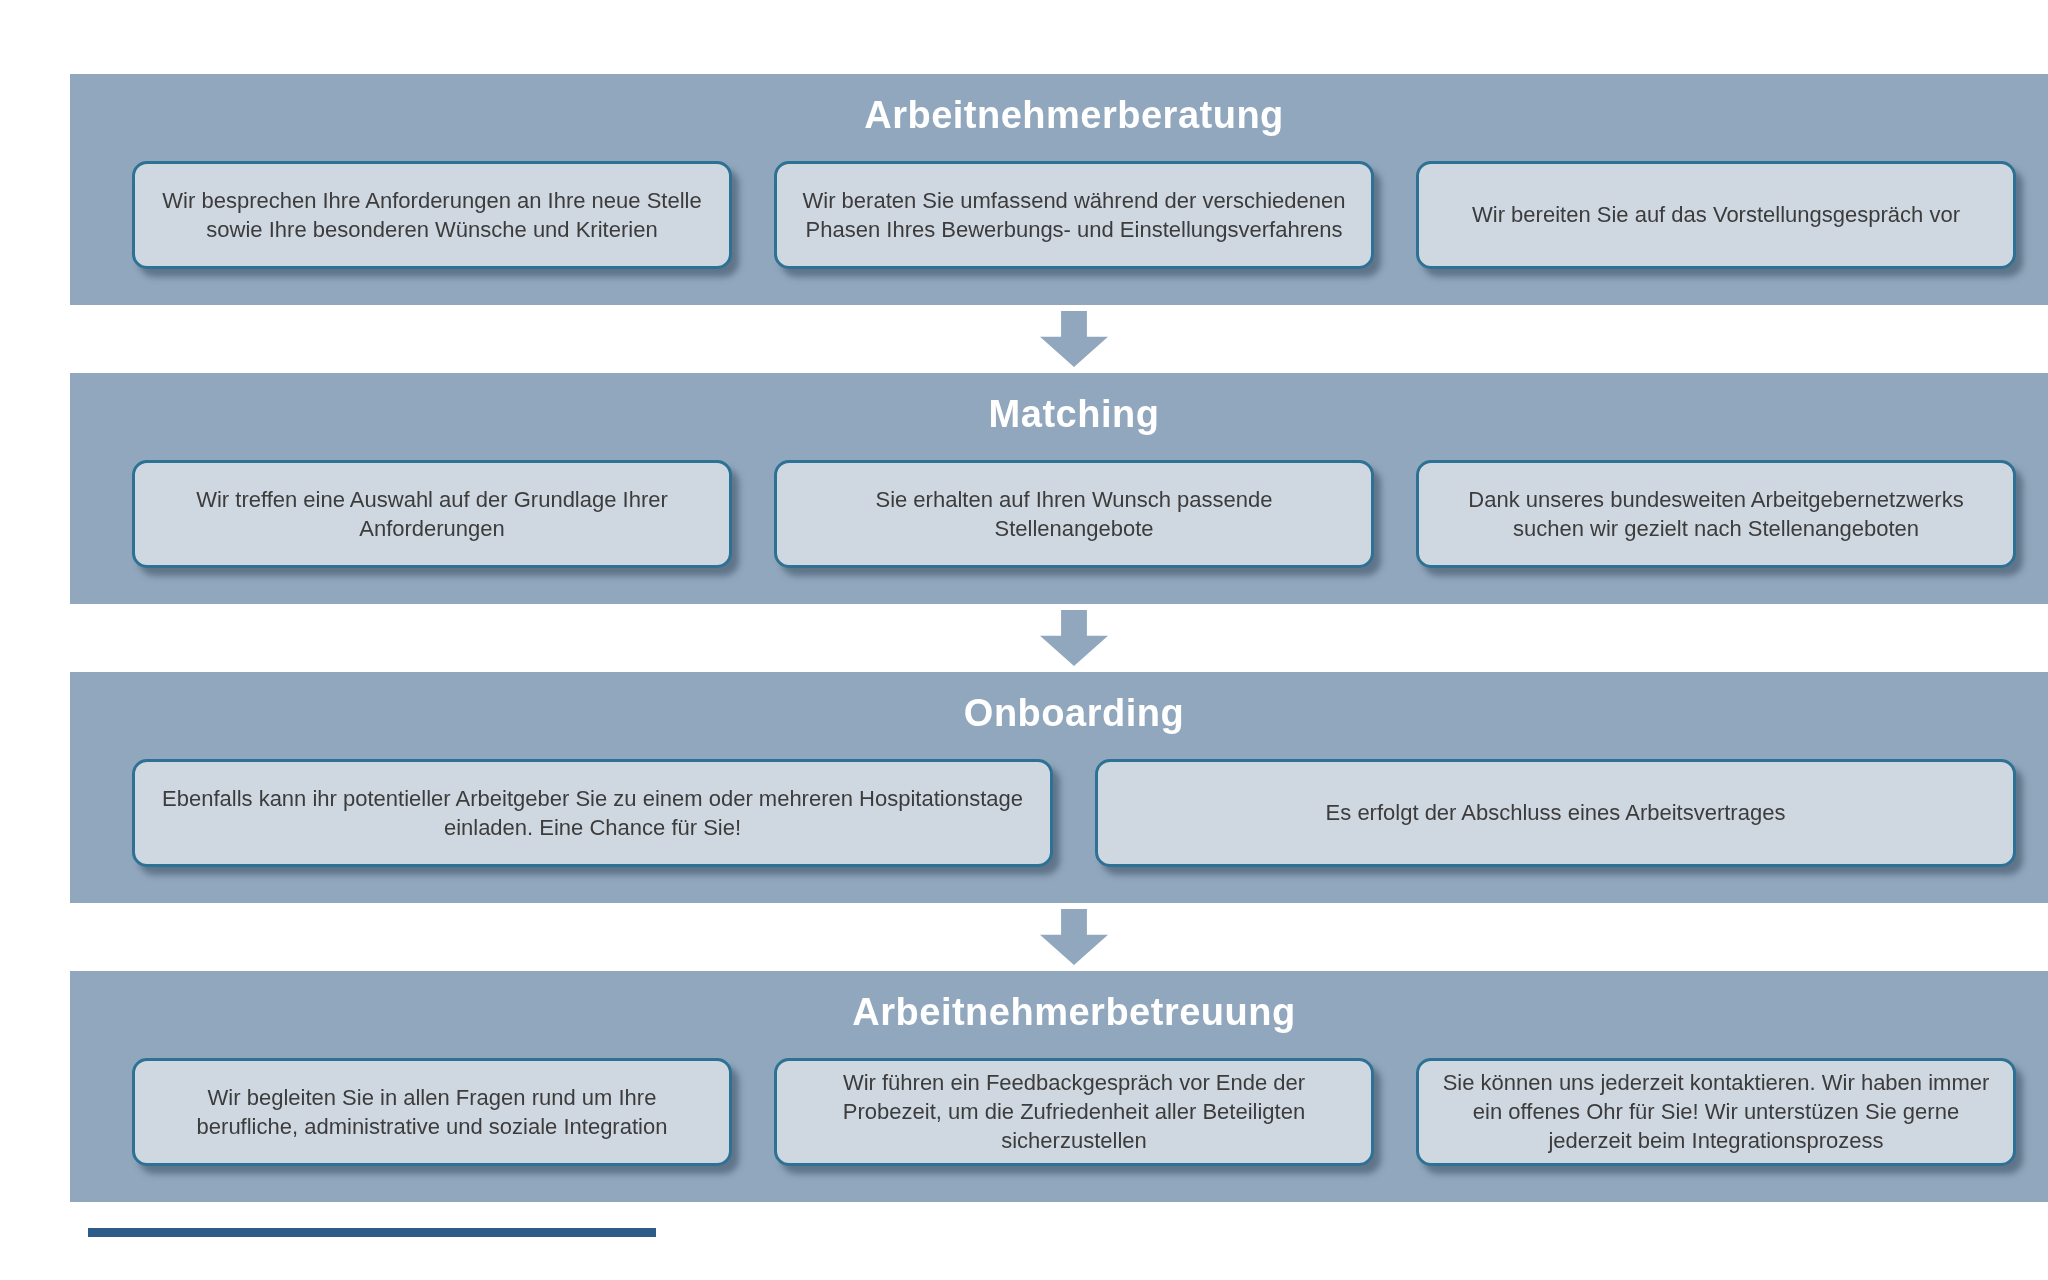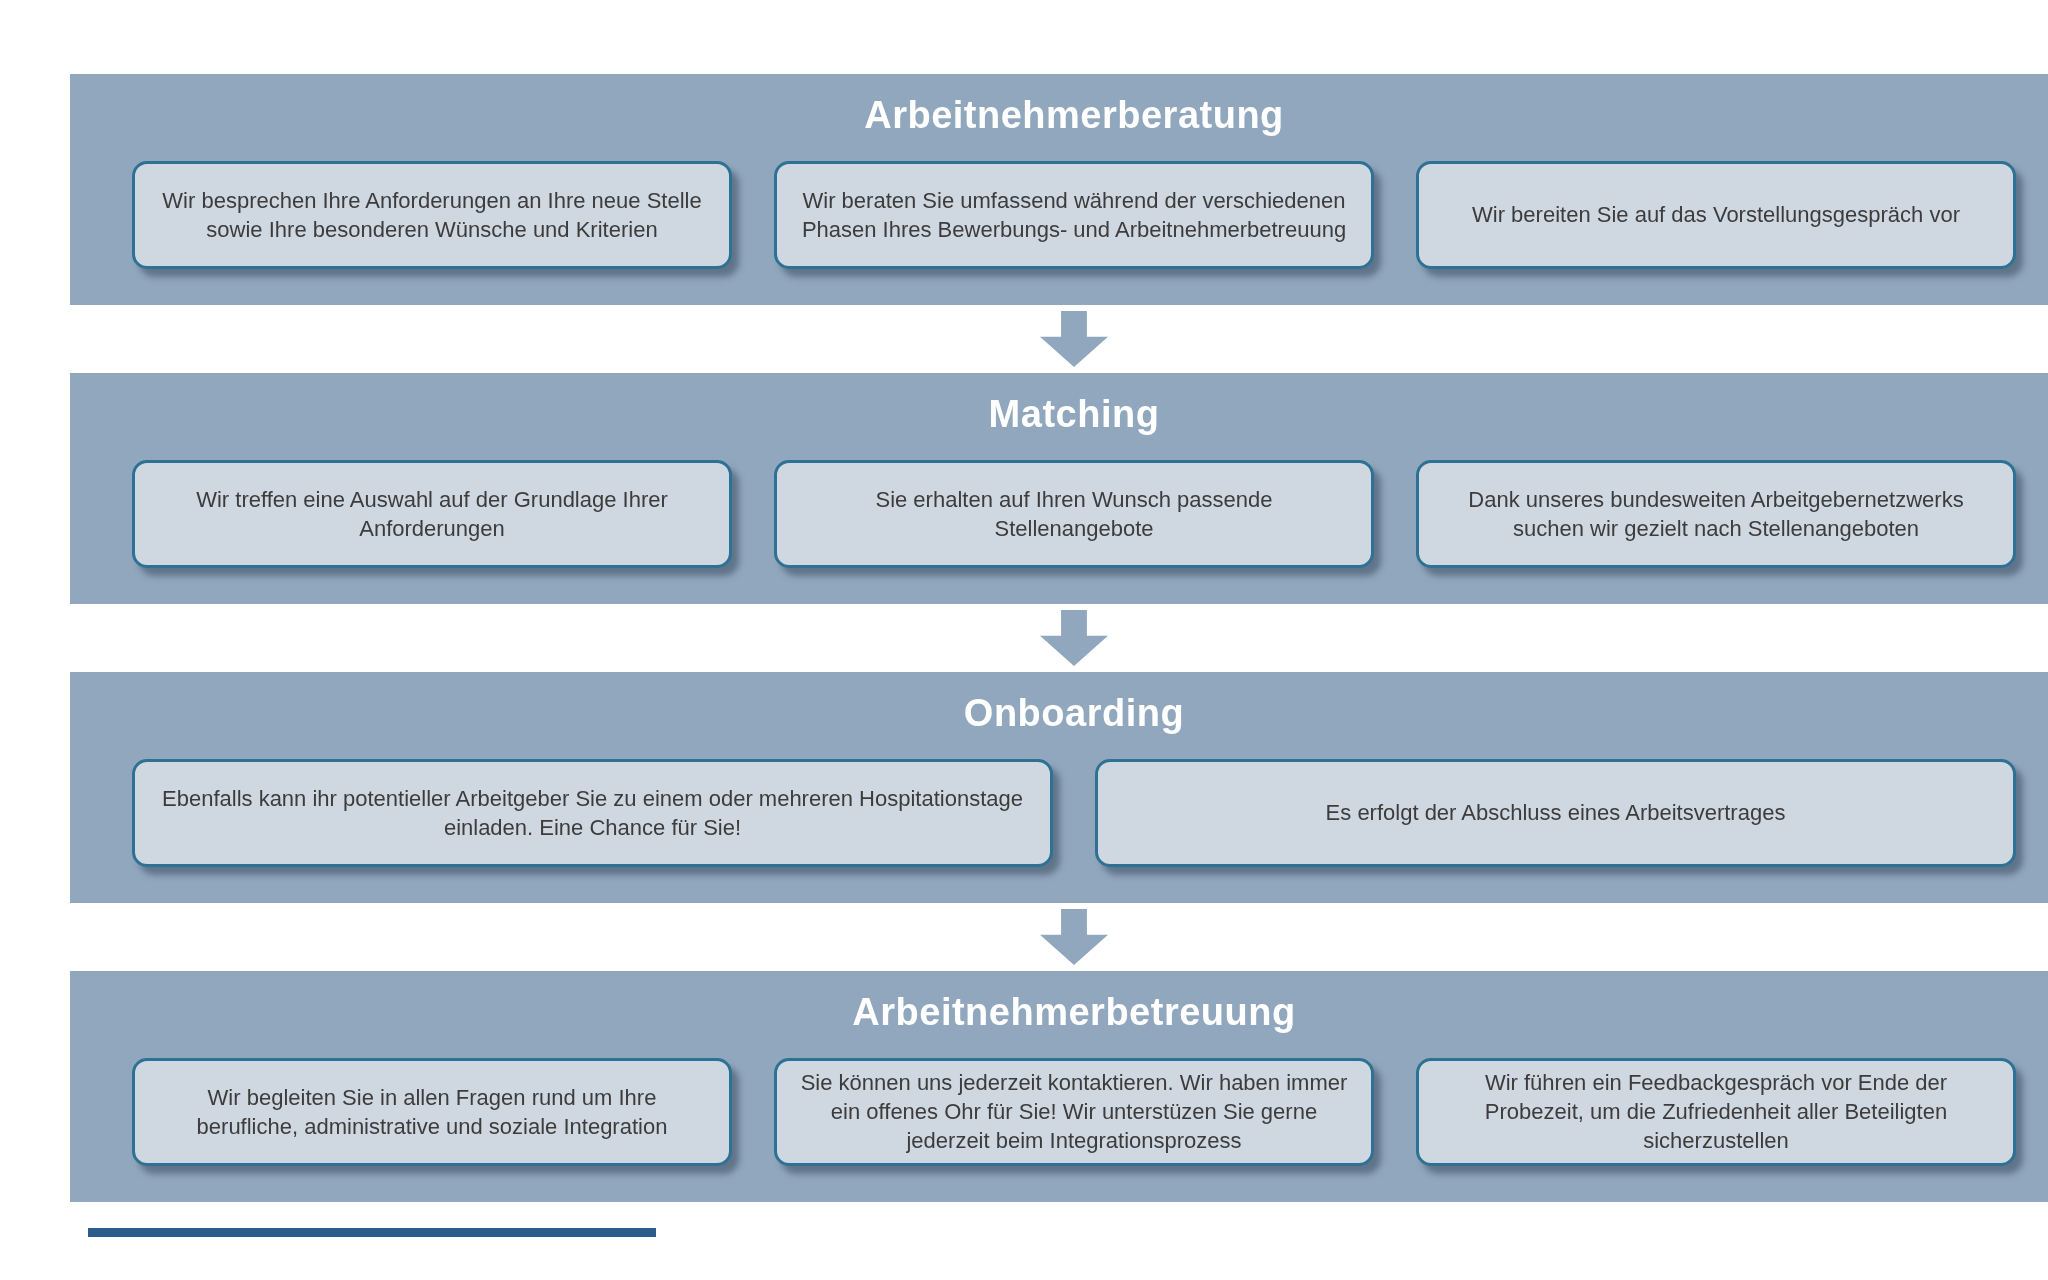--- a/index.html
+++ b/index.html
@@ -88,21 +88,21 @@
 
 <div class="diagram">
 
   <div class="band">
     <div class="band-title">Arbeitnehmerberatung</div>
     <div class="cards-row">
       <div class="card">
         <div class="card-text">Wir besprechen Ihre Anforderungen an Ihre neue Stelle sowie Ihre besonderen Wünsche und Kriterien</div>
       </div>
       <div class="card">
-        <div class="card-text">Wir beraten Sie umfassend während der verschiedenen Phasen Ihres Bewerbungs- und Arbeitnehmerbetreuung</div>
+        <div class="card-text">Wir beraten Sie umfassend während der verschiedenen Phasen Ihres Bewerbungs- und Einstellungsverfahrens</div>
       </div>
       <div class="card">
         <div class="card-text">Wir bereiten Sie auf das Vorstellungsgespräch vor</div>
       </div>
     </div>
   </div>
 
   <div class="arrow-gap">
     <div class="down-arrow"></div>
   </div>
@@ -142,23 +142,23 @@
     <div class="down-arrow"></div>
   </div>
 
   <div class="band">
     <div class="band-title">Arbeitnehmerbetreuung</div>
     <div class="cards-row">
       <div class="card">
         <div class="card-text">Wir begleiten Sie in allen Fragen rund um Ihre berufliche, administrative und soziale Integration</div>
       </div>
       <div class="card">
-        <div class="card-text">Sie können uns jederzeit kontaktieren. Wir haben immer ein offenes Ohr für Sie! Wir unterstüzen Sie gerne jederzeit beim Integrationsprozess</div>
+        <div class="card-text">Wir führen ein Feedbackgespräch vor Ende der Probezeit, um die Zufriedenheit aller Beteiligten sicherzustellen</div>
       </div>
       <div class="card">
-        <div class="card-text">Wir führen ein Feedbackgespräch vor Ende der Probezeit, um die Zufriedenheit aller Beteiligten sicherzustellen</div>
+        <div class="card-text">Sie können uns jederzeit kontaktieren. Wir haben immer ein offenes Ohr für Sie! Wir unterstüzen Sie gerne jederzeit beim Integrationsprozess</div>
       </div>
     </div>
   </div>
 
 </div>
 
 <div class="bottom-strip"></div>
 
 </body></html>

